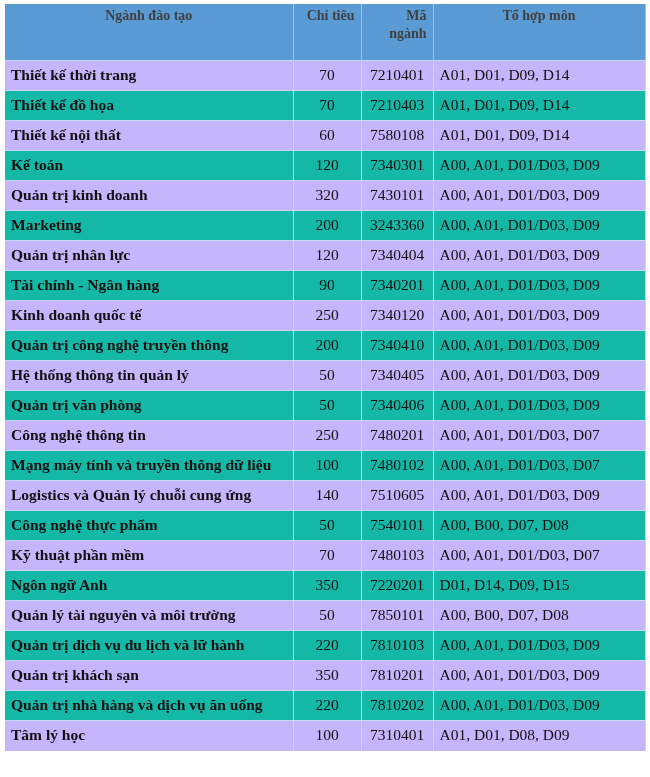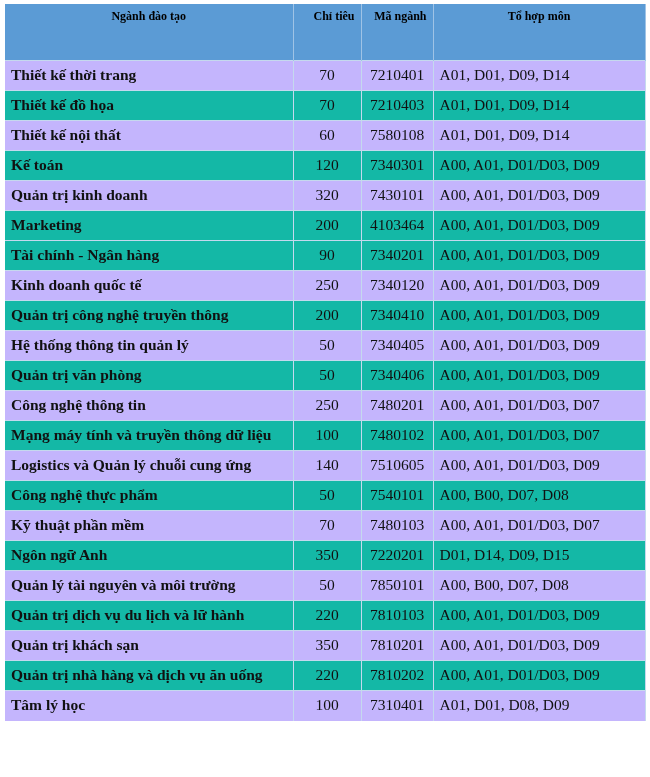--- a/index.html
+++ b/index.html
@@ -1,19 +1,19 @@
 <!DOCTYPE html>
 <html><head>
 <meta charset="utf-8">
 <style>
   html, body { margin:0; padding:0; background:#ffffff; }
   body { width:650px; height:777px; overflow:hidden; font-family:"Liberation Serif", serif; }
   .wrap { position:absolute; left:5px; top:4px; width:640px; }
   table { border-collapse:collapse; width:640px; table-layout:fixed; }
-  th { background:#5b9bd5; color:#000000; font-weight:bold; font-size:12px; vertical-align:top; padding:3px 6px 0 6px; height:53px; line-height:18px; border-right:1px solid #9fc3e6; }
+  th { background:#5b9bd5; color:#404040; font-weight:bold; font-size:14px; vertical-align:top; padding:3px 6px 0 6px; height:53px; line-height:18px; border-right:1px solid #9fc3e6; }
   th.c-name { text-align:center; }
   th.c-quota, th.c-code { text-align:right; }
   th.c-combo { text-align:center; }
   td { font-size:15.5px; height:30px; padding:0 6px; vertical-align:top; padding-top:5px; box-sizing:border-box; border-top:1px solid #c5d9ee; border-right:1px solid #c5d9ee; color:#111; }
   tr.odd td { background:#c4b5fd; }
   tr.even td { background:#14b8a6; }
   td.c-name { font-weight:bold; }
   td.c-quota { text-align:center;margin-left:40px; }
   td.c-code { text-align:center; padding:5px 2px 0 2px; }
   td.c-combo { text-align:left; }
@@ -65,21 +65,27 @@
         </tr>
         <tr class="odd">
           <td class="c-name">Quản trị kinh doanh</td>
           <td class="c-quota">320</td>
           <td class="c-code">7430101</td>
           <td class="c-combo">A00, A01, D01/D03, D09</td>
         </tr>
         <tr class="even">
           <td class="c-name">Marketing</td>
           <td class="c-quota">200</td>
-          <td class="c-code">4103464</td>
+          <td class="c-code">3243360</td>
+          <td class="c-combo">A00, A01, D01/D03, D09</td>
+        </tr>
+        <tr class="odd">
+          <td class="c-name">Quản trị nhân lực</td>
+          <td class="c-quota">120</td>
+          <td class="c-code">7340404</td>
           <td class="c-combo">A00, A01, D01/D03, D09</td>
         </tr>
         <tr class="even">
           <td class="c-name">Tài chính - Ngân hàng</td>
           <td class="c-quota">90</td>
           <td class="c-code">7340201</td>
           <td class="c-combo">A00, A01, D01/D03, D09</td>
         </tr>
         <tr class="odd">
           <td class="c-name">Kinh doanh quốc tế</td>

